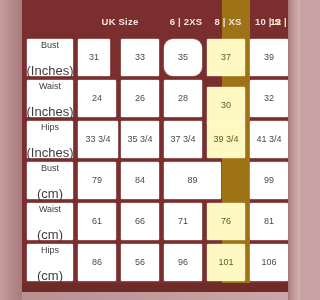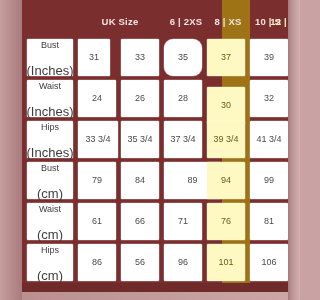--- a/index.html
+++ b/index.html
@@ -109,21 +109,20 @@
     <div class="cell" style="left:228px;top:121px;width:38px;height:37px;">41 3/4</div>
     <div class="cell clip" style="left:271px;top:121px;width:38px;height:37px;"></div>
 
     <div class="cell label" style="left:5px;top:162px;width:46px;height:37px;">
       <span>Bust</span>
       <span class="l2">(cm)</span>
     </div>
     <div class="cell" style="left:56px;top:162px;width:38px;height:37px;">79</div>
     <div class="cell" style="left:99px;top:162px;width:38px;height:37px;">84</div>
     <div class="cell" style="left:142px;top:162px;width:57px;height:37px;">89</div>
-    <div class="cell hl" style="left:185px;top:162px;width:38px;height:37px;">94</div>
     <div class="cell" style="left:228px;top:162px;width:38px;height:37px;">99</div>
     <div class="cell clip" style="left:271px;top:162px;width:38px;height:37px;"></div>
 
     <div class="cell label" style="left:5px;top:203px;width:46px;height:37px;">
       <span>Waist</span>
       <span class="l2">(cm)</span>
     </div>
     <div class="cell" style="left:56px;top:203px;width:38px;height:37px;">61</div>
     <div class="cell" style="left:99px;top:203px;width:38px;height:37px;">66</div>
     <div class="cell" style="left:142px;top:203px;width:38px;height:37px;">71</div>

